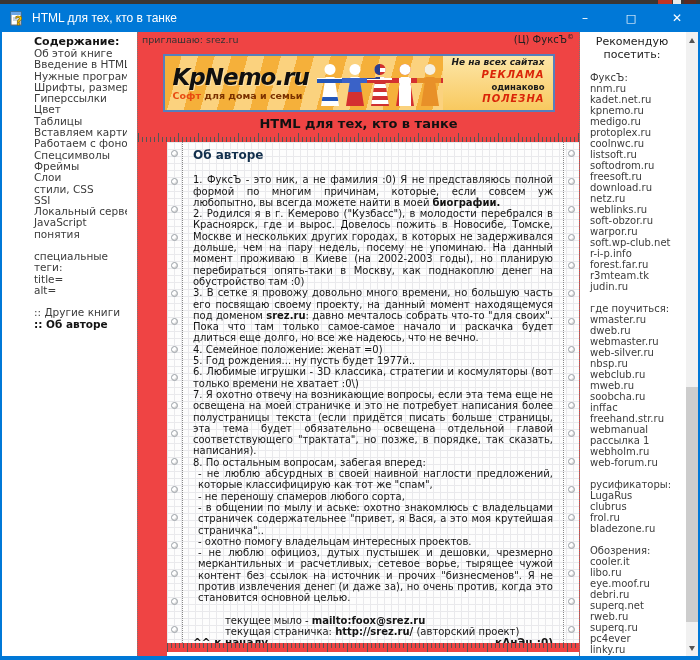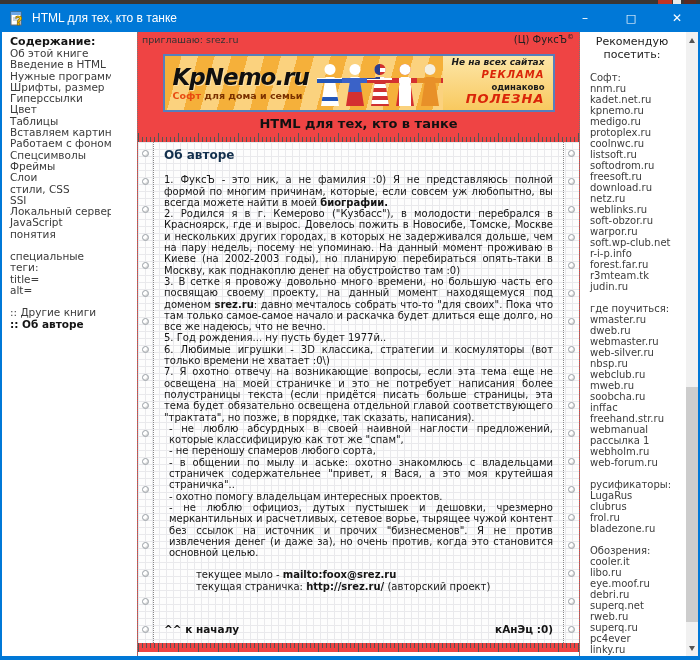--- a/index.html
+++ b/index.html
@@ -8,21 +8,21 @@
   .frag{position:absolute;top:0;height:4px;}
   
   .window{position:absolute;top:4px;left:0;right:0;bottom:0;background:#0078d7;display:flex;flex-direction:column;}
   .titlebar{height:28px;display:flex;align-items:center;flex:0 0 auto;}
   .win-icon{width:16px;height:16px;margin-left:9px;flex:0 0 auto;}
   .tb-title{color:#fff;font-size:12px;margin-left:7px;flex:1;font-family:"Liberation Sans",sans-serif;}
   .tb-btn{width:46px;height:28px;display:flex;align-items:center;justify-content:center;color:#fff;font-size:12px;cursor:default;}
   .tb-btn.max{font-size:11px;}
   .client{flex:1;margin:0 2px 4px 2px;background:#fff;position:relative;overflow:hidden;}
   
-  .sidebar-left{position:absolute;left:0;top:0;width:109px;height:100%;padding:4px 2px 0 8px;font-size:10.5px;line-height:11.3px;color:#3b3b3b;overflow:hidden;}
+  .sidebar-left{position:absolute;left:16px;top:0;width:109px;height:100%;padding:4px 2px 0 16px;font-size:10.5px;line-height:11.3px;color:#3b3b3b;overflow:hidden;}
   .toc-heading{font-weight:bold;color:#141414;font-size:11px;line-height:12px;}
   .nav-link{cursor:pointer;white-space:nowrap;}
   .nav-link.bold{font-weight:bold;color:#141414;}
   .gap{height:11px;}
   
   .center-col{position:absolute;left:135px;top:0;width:443px;height:100%;border-left:1px dotted #777;border-right:1px dotted #777;display:flex;flex-direction:column;background:#ef4444;}
   .top-row{position:relative;height:14px;flex:0 0 auto;}
   .invite{position:absolute;left:4px;top:2px;font-size:9.5px;color:#333;}
   .copyright{position:absolute;right:5px;top:1px;font-size:10px;color:#222;}
   .copyright sup{font-size:7px;}
@@ -30,28 +30,28 @@
   .banner{width:392px;height:58px;margin:8px auto 0;border:2px solid #577fbc;background:repeating-linear-gradient(105deg,#f5b03a 0 16px,#fbd27e 16px 32px);display:flex;align-items:center;position:relative;overflow:hidden;flex:0 0 auto;cursor:pointer;}
   .banner-left{padding-left:8px;position:relative;z-index:2;}
   .brand{font-size:23px;font-weight:bold;font-style:italic;color:#101010;line-height:24px;letter-spacing:-1px;text-shadow:1px 1px 0 #fbe0a8;}
   .tagline{font-size:9.5px;font-weight:bold;color:#7a3000;margin-top:1px;}
   .tagline .accent{color:#e84b10;margin-top:16px;}
   .dolls{position:absolute;left:152px;top:7px;z-index:1;}
   .banner-right{margin-left:auto;text-align:right;padding:0 8px 3px 8px;background:linear-gradient(180deg,#fde6a8,#f8c95f);height:100%;display:flex;flex-direction:column;justify-content:center;z-index:2;}
   .slogan1{font-size:9px;font-weight:bold;font-style:italic;color:#1a1a1a;line-height:11px;}
   .slogan2{font-size:10px;font-weight:bold;font-style:italic;color:#da2408;line-height:14px;letter-spacing:1px;}
   .slogan3{font-size:8.5px;font-weight:bold;color:#1a1a1a;line-height:10px;}
-  .slogan4{font-size:13px;font-weight:bold;font-style:italic;color:#da2408;line-height:14px;letter-spacing:1px;}
+  .slogan4{font-size:10px;font-weight:bold;font-style:italic;color:#da2408;line-height:14px;letter-spacing:1px;}
   .page-heading{text-align:center;font-size:13px;font-weight:bold;color:#111;margin-top:5px;line-height:14px;flex:0 0 auto;}
   
   .ruler{height:9px;margin-top:2px;flex:0 0 auto;background:
     repeating-linear-gradient(90deg,#555 0 1px,transparent 1px 4px) 0 100%/100% 5px no-repeat,
     repeating-linear-gradient(90deg,#555 0 1px,transparent 1px 20px) 0 100%/100% 9px no-repeat;}
   .ruler.bottom{transform:scaleY(-1);margin-top:0;}
-  .paper{flex:1;display:flex;flex-direction:column;min-height:0;}
+  .paper{flex:1;display:flex;flex-direction:column;min-height:0;padding-left:29px;}
   .paper-body{flex:1;position:relative;overflow:hidden;background-color:#fdfdfd;
     background-image:linear-gradient(#e9e9ec 1px,transparent 1px),linear-gradient(90deg,#e9e9ec 1px,transparent 1px);
     background-size:7px 7px;}
   .paper-body::before,.paper-body::after{content:"";position:absolute;top:0;bottom:0;border-left:1px dotted #888;}
   .paper-body::before{left:15px;} .paper-body::after{right:15px;}
   .hole{position:absolute;width:7px;height:7px;border:1px solid #9aa0a6;border-radius:50%;background:#fff;box-shadow:inset -1px -1px 0 #d8d8d8;}
   .paper-text{position:absolute;left:26px;right:26px;top:8px;bottom:0;display:flex;flex-direction:column;font-size:10px;line-height:11.3px;color:#141414;text-align:justify;}
   .section-title{font-size:12px;font-weight:bold;color:#13304d;margin-bottom:13px;text-align:left;flex:0 0 auto;}
   .para.indent{padding-left:5px;}
   .b{font-weight:bold;}
@@ -209,23 +209,25 @@
         <div class="ruler"></div>
 
         <div class="paper">
           <div class="paper-body">
             <div class="paper-text">
               <div class="section-title">Об авторе</div>
               <div>
                   <div class="para"><span>1. ФуксЪ - это ник, а не фамилия :0) Я не представляюсь полной формой по многим причинам, которые, если совсем уж любопытно, вы всегда можете найти в моей </span><span class="b">биографии.</span></div>
                   <div class="para"><span>2. Родился я в г. Кемерово ("Кузбасс"), в молодости перебрался в Красноярск, где и вырос. Довелось пожить в Новосибе, Томске, Москве и нескольких других городах, в которых не задерживался дольше, чем на пару недель, посему не упоминаю. На данный момент проживаю в Киеве (на 2002-2003 годы), но планирую перебираться опять-таки в Москву, как поднакоплю денег на обустройство там :0)</span></div>
                   <div class="para"><span>3. В сетке я провожу довольно много времени, но большую часть его посвящаю своему проекту, на данный момент находящемуся под доменом </span><span class="b">srez.ru</span><span>: давно мечталось собрать что-то "для своих". Пока что там только самое-самое начало и раскачка будет длиться еще долго, но все же надеюсь, что не вечно.</span></div>
+                  <div class="para"><span>4. Семейное положение: женат =0)</span></div>
                   <div class="para"><span>5. Год рождения... ну пусть будет 1977й..</span></div>
                   <div class="para"><span>6. Любимые игрушки - 3D классика, стратегии и космуляторы (вот только времени не хватает :0\)</span></div>
                   <div class="para"><span>7. Я охотно отвечу на возникающие вопросы, если эта тема еще не освещена на моей страничке и это не потребует написания более полустраницы текста (если придётся писать больше страницы, эта тема будет обязательно освещена отдельной главой соответствующего "трактата", но позже, в порядке, так сказать, написания).</span></div>
+                  <div class="para"><span>8. По остальным вопросам, забегая вперед:</span></div>
                   <div class="para indent"><span>- не люблю абсурдных в своей наивной наглости предложений, которые классифицирую как тот же "спам",</span></div>
                   <div class="para indent"><span>- не переношу спамеров любого сорта,</span></div>
                   <div class="para indent"><span>- в общении по мылу и аське: охотно знакомлюсь с владельцами страничек содержательнее "привет, я Вася, а это моя крутейшая страничка"..</span></div>
                   <div class="para indent"><span>- охотно помогу владельцам интересных проектов.</span></div>
                   <div class="para indent"><span>- не люблю официоз, дутых пустышек и дешовки, чрезмерно меркантильных и расчетливых, сетевое ворье, тырящее чужой контент без ссылок на источник и прочих "бизнесменов". Я не против извлечения денег (и даже за), но очень против, когда это становится основной целью.</span></div>
                 </div>
               <div class="contacts">
                   <div class="para"><span>текущее мыло - </span><span class="b">mailto:foox@srez.ru</span></div>
                   <div class="para"><span>текущая страничка: </span><span class="b">http://srez.ru/</span><span> (авторский проект)</span></div>
                 </div>
@@ -273,21 +275,21 @@
             </div>
           <div class="ruler bottom"></div>
           <div class="paper-after"></div>
         </div>
       </div>
 
       <div class="sidebar-right">
         <div class="recommend-heading">Рекомендую посетить:</div>
         <div>
             <div class="side-section">
-              <div class="side-title">Софт:</div>
+              <div class="side-title">ФуксЪ:</div>
               <div class="side-link">nnm.ru</div>
               <div class="side-link">kadet.net.ru</div>
               <div class="side-link">kpnemo.ru</div>
               <div class="side-link">medigo.ru</div>
               <div class="side-link">protoplex.ru</div>
               <div class="side-link">coolnwc.ru</div>
               <div class="side-link">listsoft.ru</div>
               <div class="side-link">softodrom.ru</div>
               <div class="side-link">freesoft.ru</div>
               <div class="side-link">download.ru</div>

